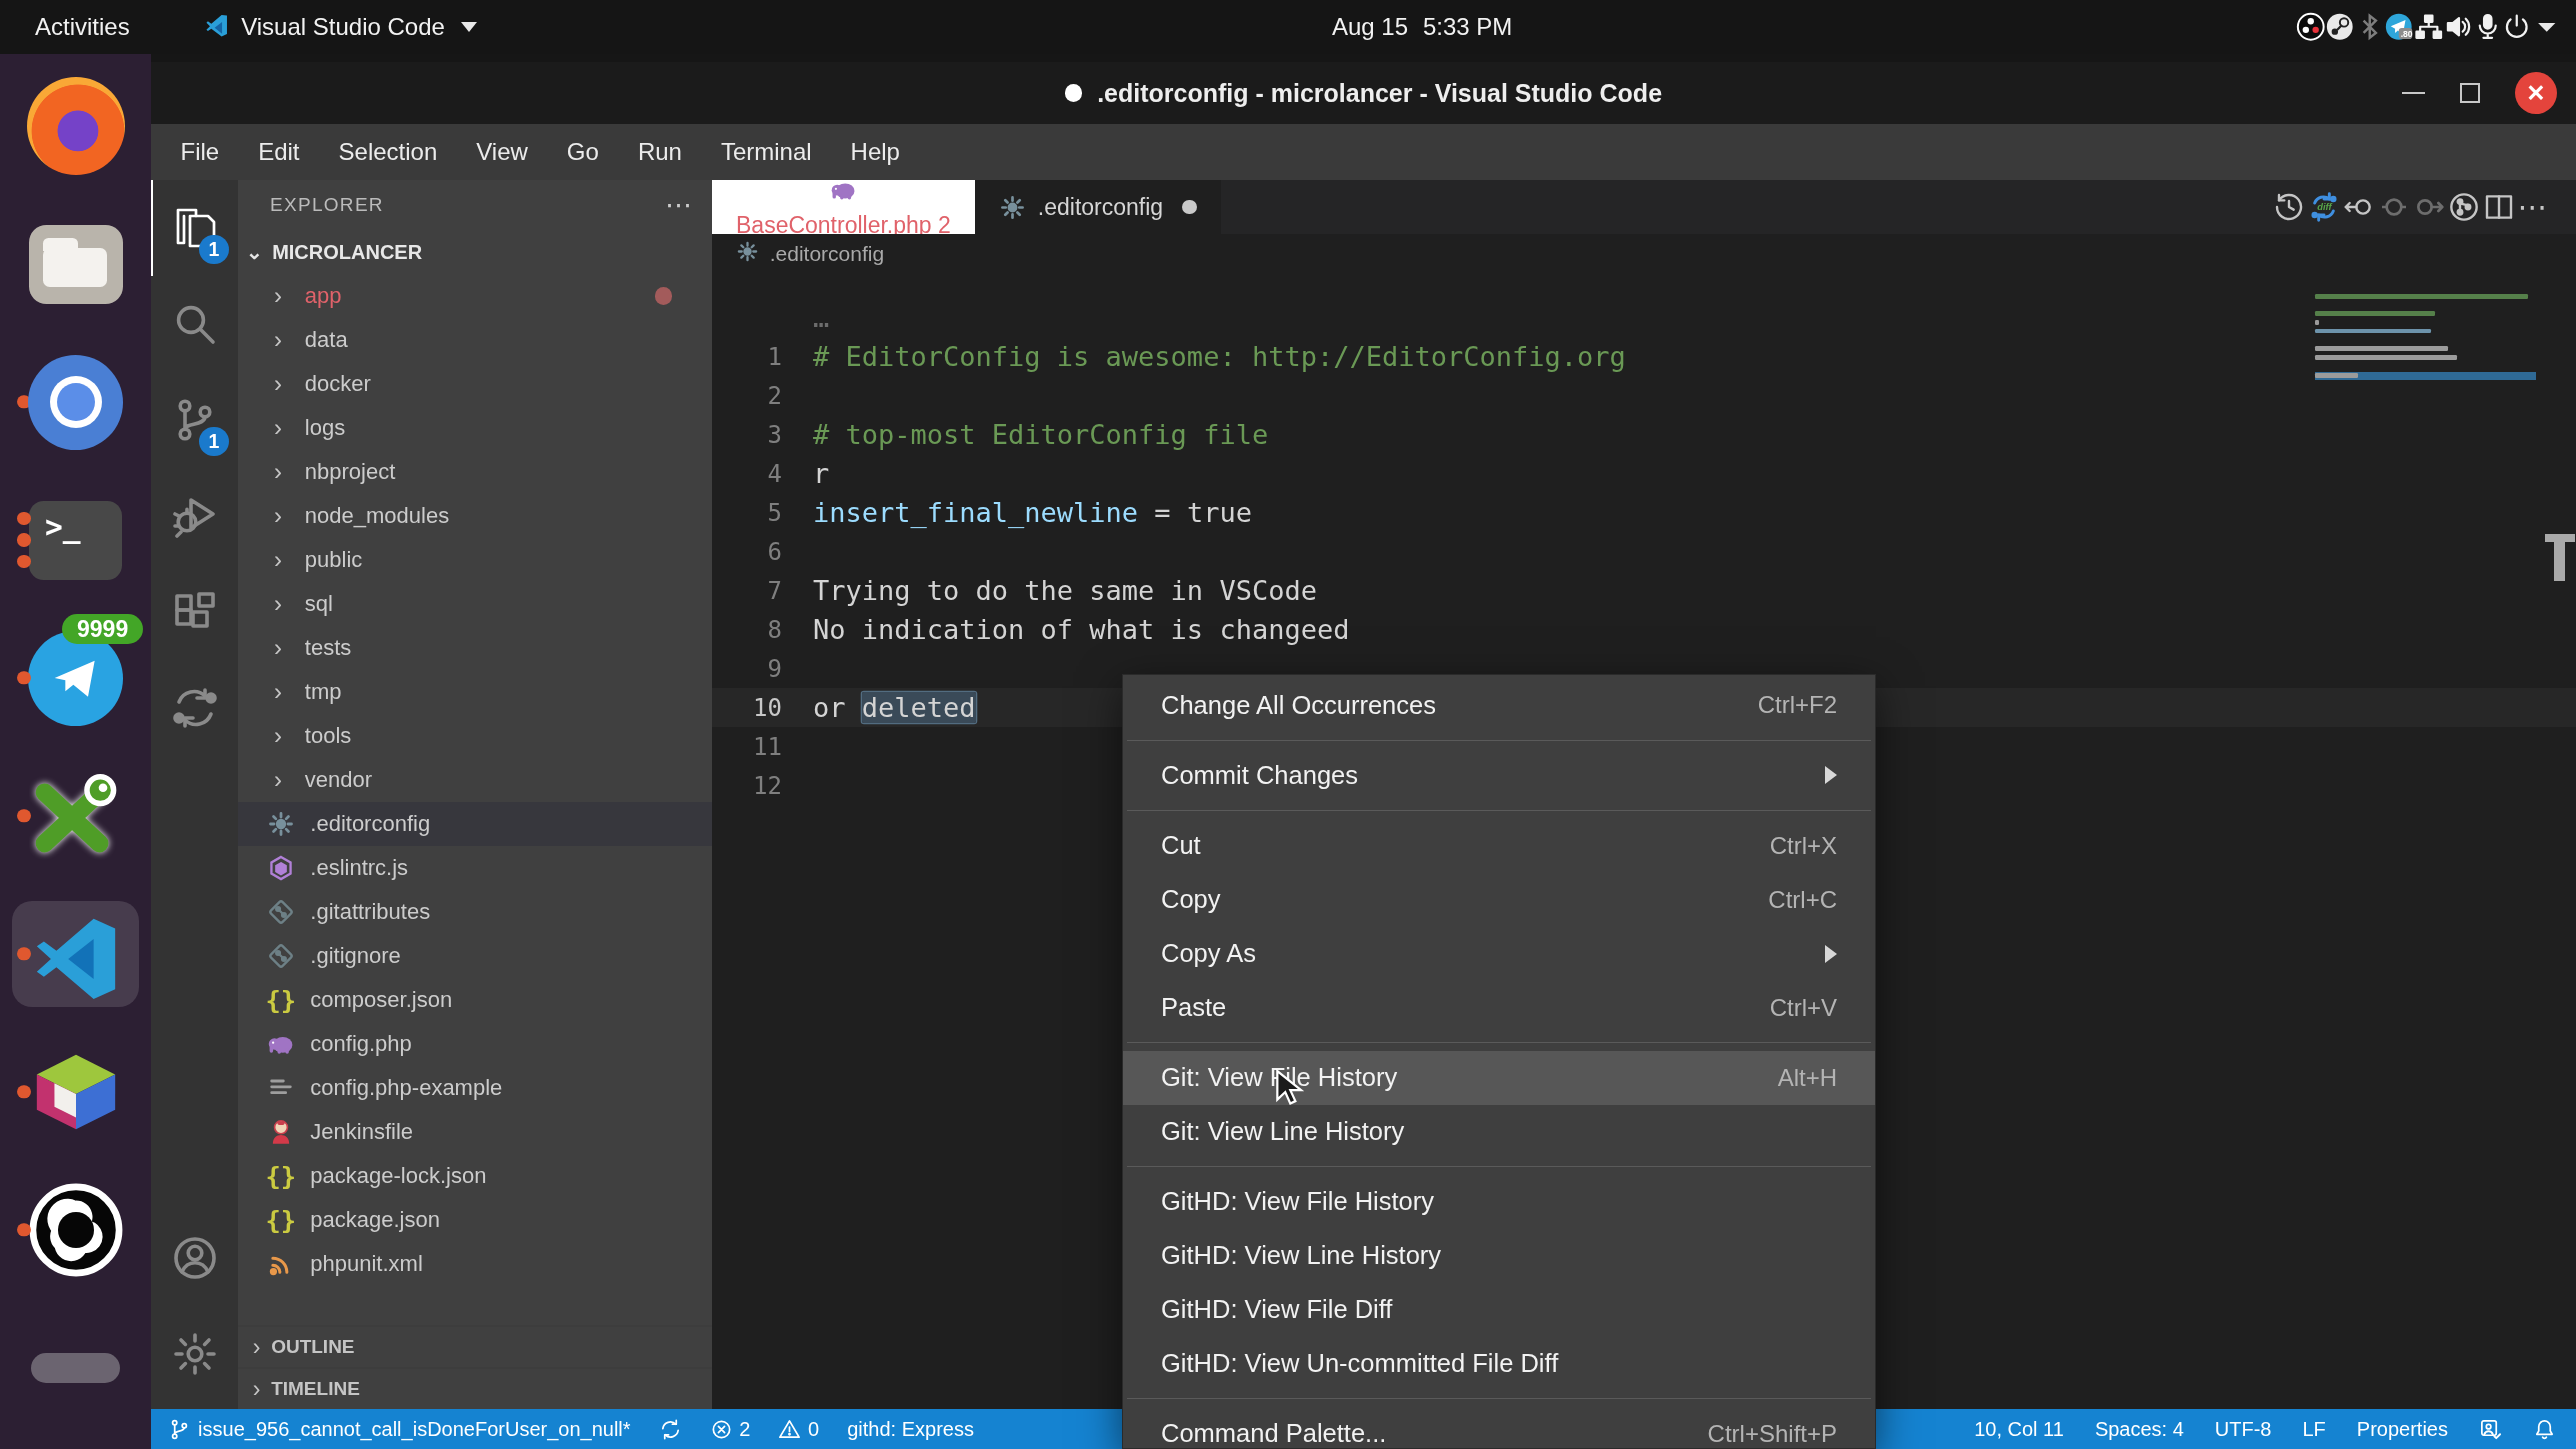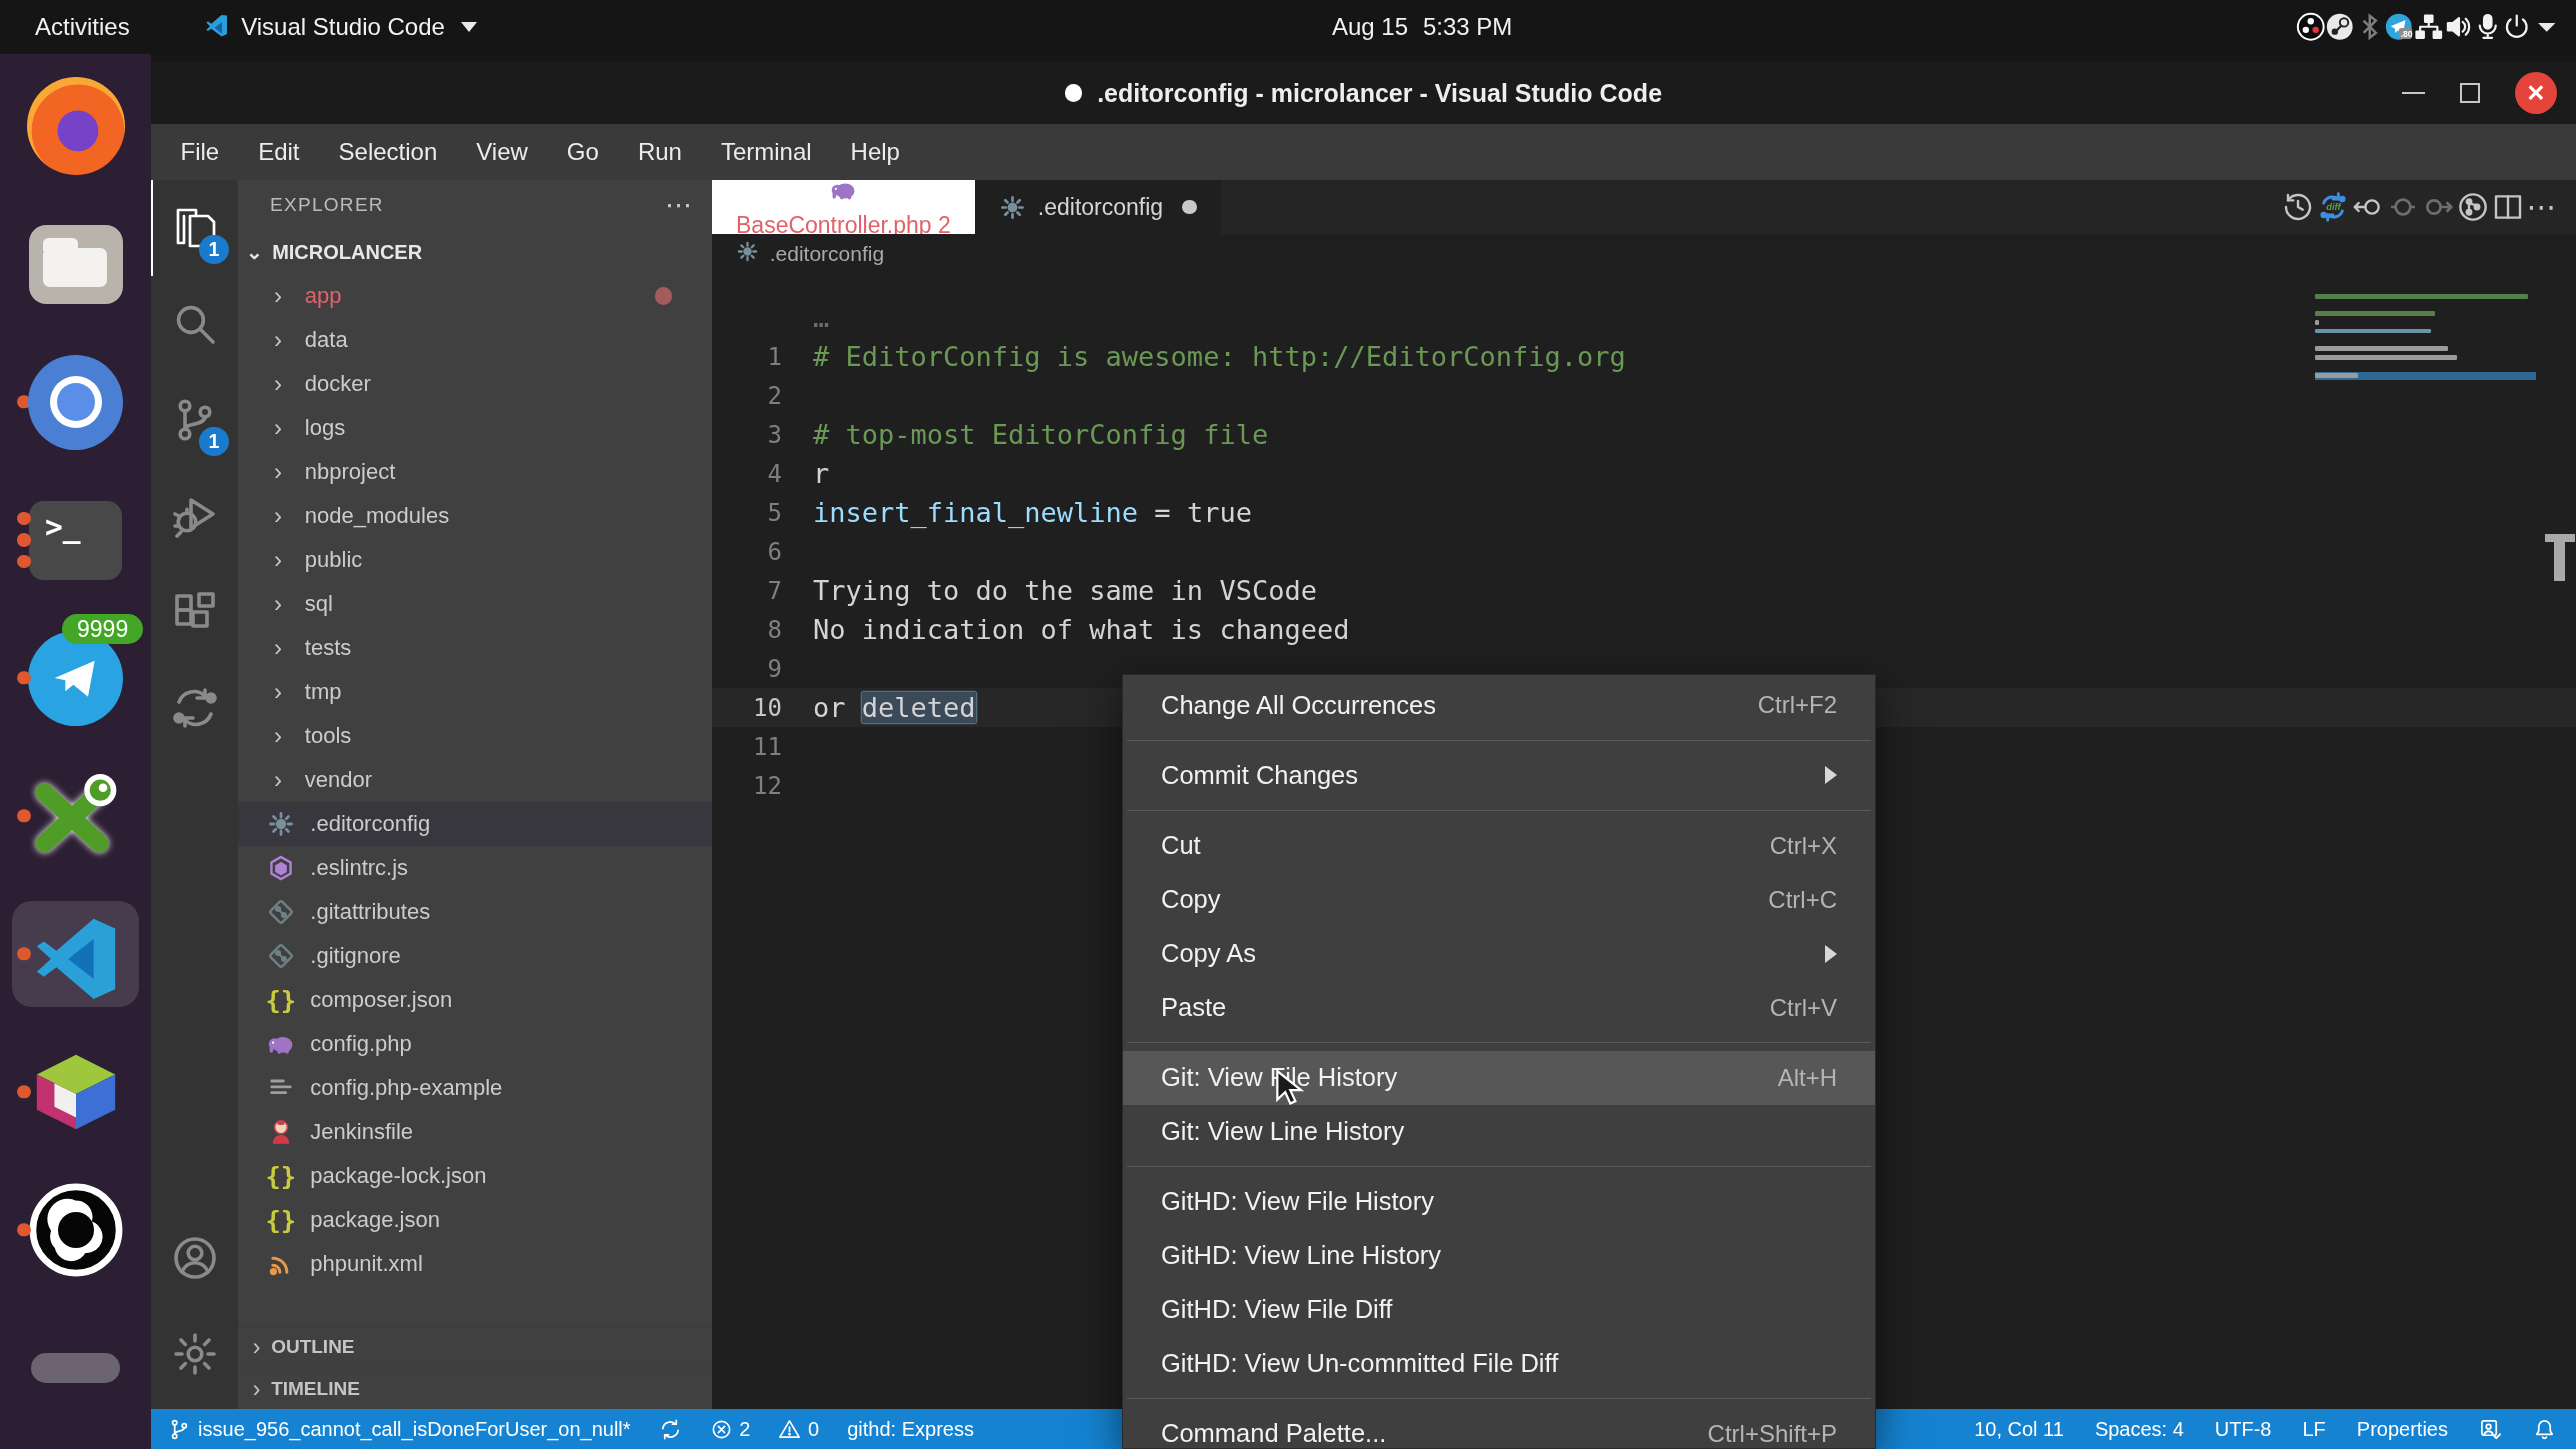--- a/index.html
+++ b/index.html
@@ -23,21 +23,21 @@
 
   
   .dock { position:absolute; left:0; top:54px; width:151px; height:1395px;
           background:#2c1f33; display:flex; flex-direction:column; align-items:center;
           padding-top:19px; gap:32px; z-index:5; }
   .dock-item { position:relative; width:127px; height:106px; display:flex; align-items:center; justify-content:center; flex:0 0 auto; }
   .dock-item.active { background:rgba(255,255,255,.13); border-radius:20px; }
   .dock-dots { position:absolute; left:5.4px; top:50%; transform:translateY(-50%); display:flex; flex-direction:column; gap:8px; }
   .dock-dot { width:13.4px; height:13.4px; border-radius:50%; background:#e0582f; }
   .dock-badge { position:absolute; top:-10.7px; right:-4px; background:#43a627; color:#fff;
-                font-size:23px; font-weight:normal; padding:1.3px 14.8px; border-radius:23px; z-index:2; }
+                font-size:23px; font-weight:bold; padding:1.3px 14.8px; border-radius:23px; z-index:2; }
   .dk-ic { width:101px; height:101px; display:flex; align-items:center; justify-content:center; }
   .dk-firefox { width:98px; height:98px; border-radius:50%;
       background:radial-gradient(circle at 52% 55%, #7542c8 0 27%, #f26522 28% 62%, #f9a836 63% 100%); }
   .dk-files { width:94px; height:79px; border-radius:17.4px; background:#b9b4ab; position:relative; }
   .dk-files:before { content:""; position:absolute; left:14.8px; top:13.4px; width:35px; height:13.4px; background:#f4f2ee; border-radius:5.4px 5.4px 0 0; }
   .dk-files:after { content:""; position:absolute; left:14.8px; top:23px; width:64px; height:39px; background:#f4f2ee; border-radius:6.7px; }
   .dk-chromium { width:95px; height:95px; border-radius:50%; background:#4a7fd4; position:relative; }
   .dk-chromium:before { content:""; position:absolute; left:50%; top:50%; transform:translate(-50%,-50%);
        width:52px; height:52px; border-radius:50%; background:#fff; }
   .dk-chromium:after { content:""; position:absolute; left:50%; top:50%; transform:translate(-50%,-50%);
@@ -93,21 +93,21 @@
   .sb-panel .chev { font-size:23px; font-weight:normal; }
 
   
   .editorcol { flex:1; display:flex; flex-direction:column; min-width:0; }
   .tabstrip { height:54px; background:#252526; display:flex; align-items:stretch; }
   .tab { display:flex; align-items:center; gap:12px; padding:0 24px; font-size:23px; }
   .tab.inactive { background:#ffffff; color:#e0626a;flex-direction:column; }
   .tab.active { background:#1f1f1f; color:#d6d6d6; }
   .tab .tic { width:27px; height:27px; display:flex; align-items:center; justify-content:center; }
   .tab .dirty { width:14.8px; height:14.8px; border-radius:50%; background:#c9c9c9; margin-left:6.7px; }
-  .tab-actions { margin-left:auto; display:flex; align-items:center; padding-right:16px; color:#c5c5c5; }
+  .tab-actions { margin-left:auto; display:flex; align-items:center; padding-right:25px; color:#c5c5c5; }
   .tab-actions .ta { width:35px; height:35px; display:flex; align-items:center; justify-content:center; }
   .tab-actions svg { width:32px; height:32px; }
   .breadcrumb { height:40px; background:#1f1f1f; display:flex; align-items:center; gap:10.7px; padding-left:24px;
                 color:#a9a9a9; font-size:21px; }
   .breadcrumb svg { width:23px; height:23px; }
 
   .codearea { flex:1; background:#1f1f1f; position:relative; overflow:hidden;
               font-family:"DejaVu Sans Mono",monospace; font-size:27px; padding-top:24px; }
   .cline { display:flex; height:39px; align-items:center; position:relative; }
   .cline.current { background:#272727; }

